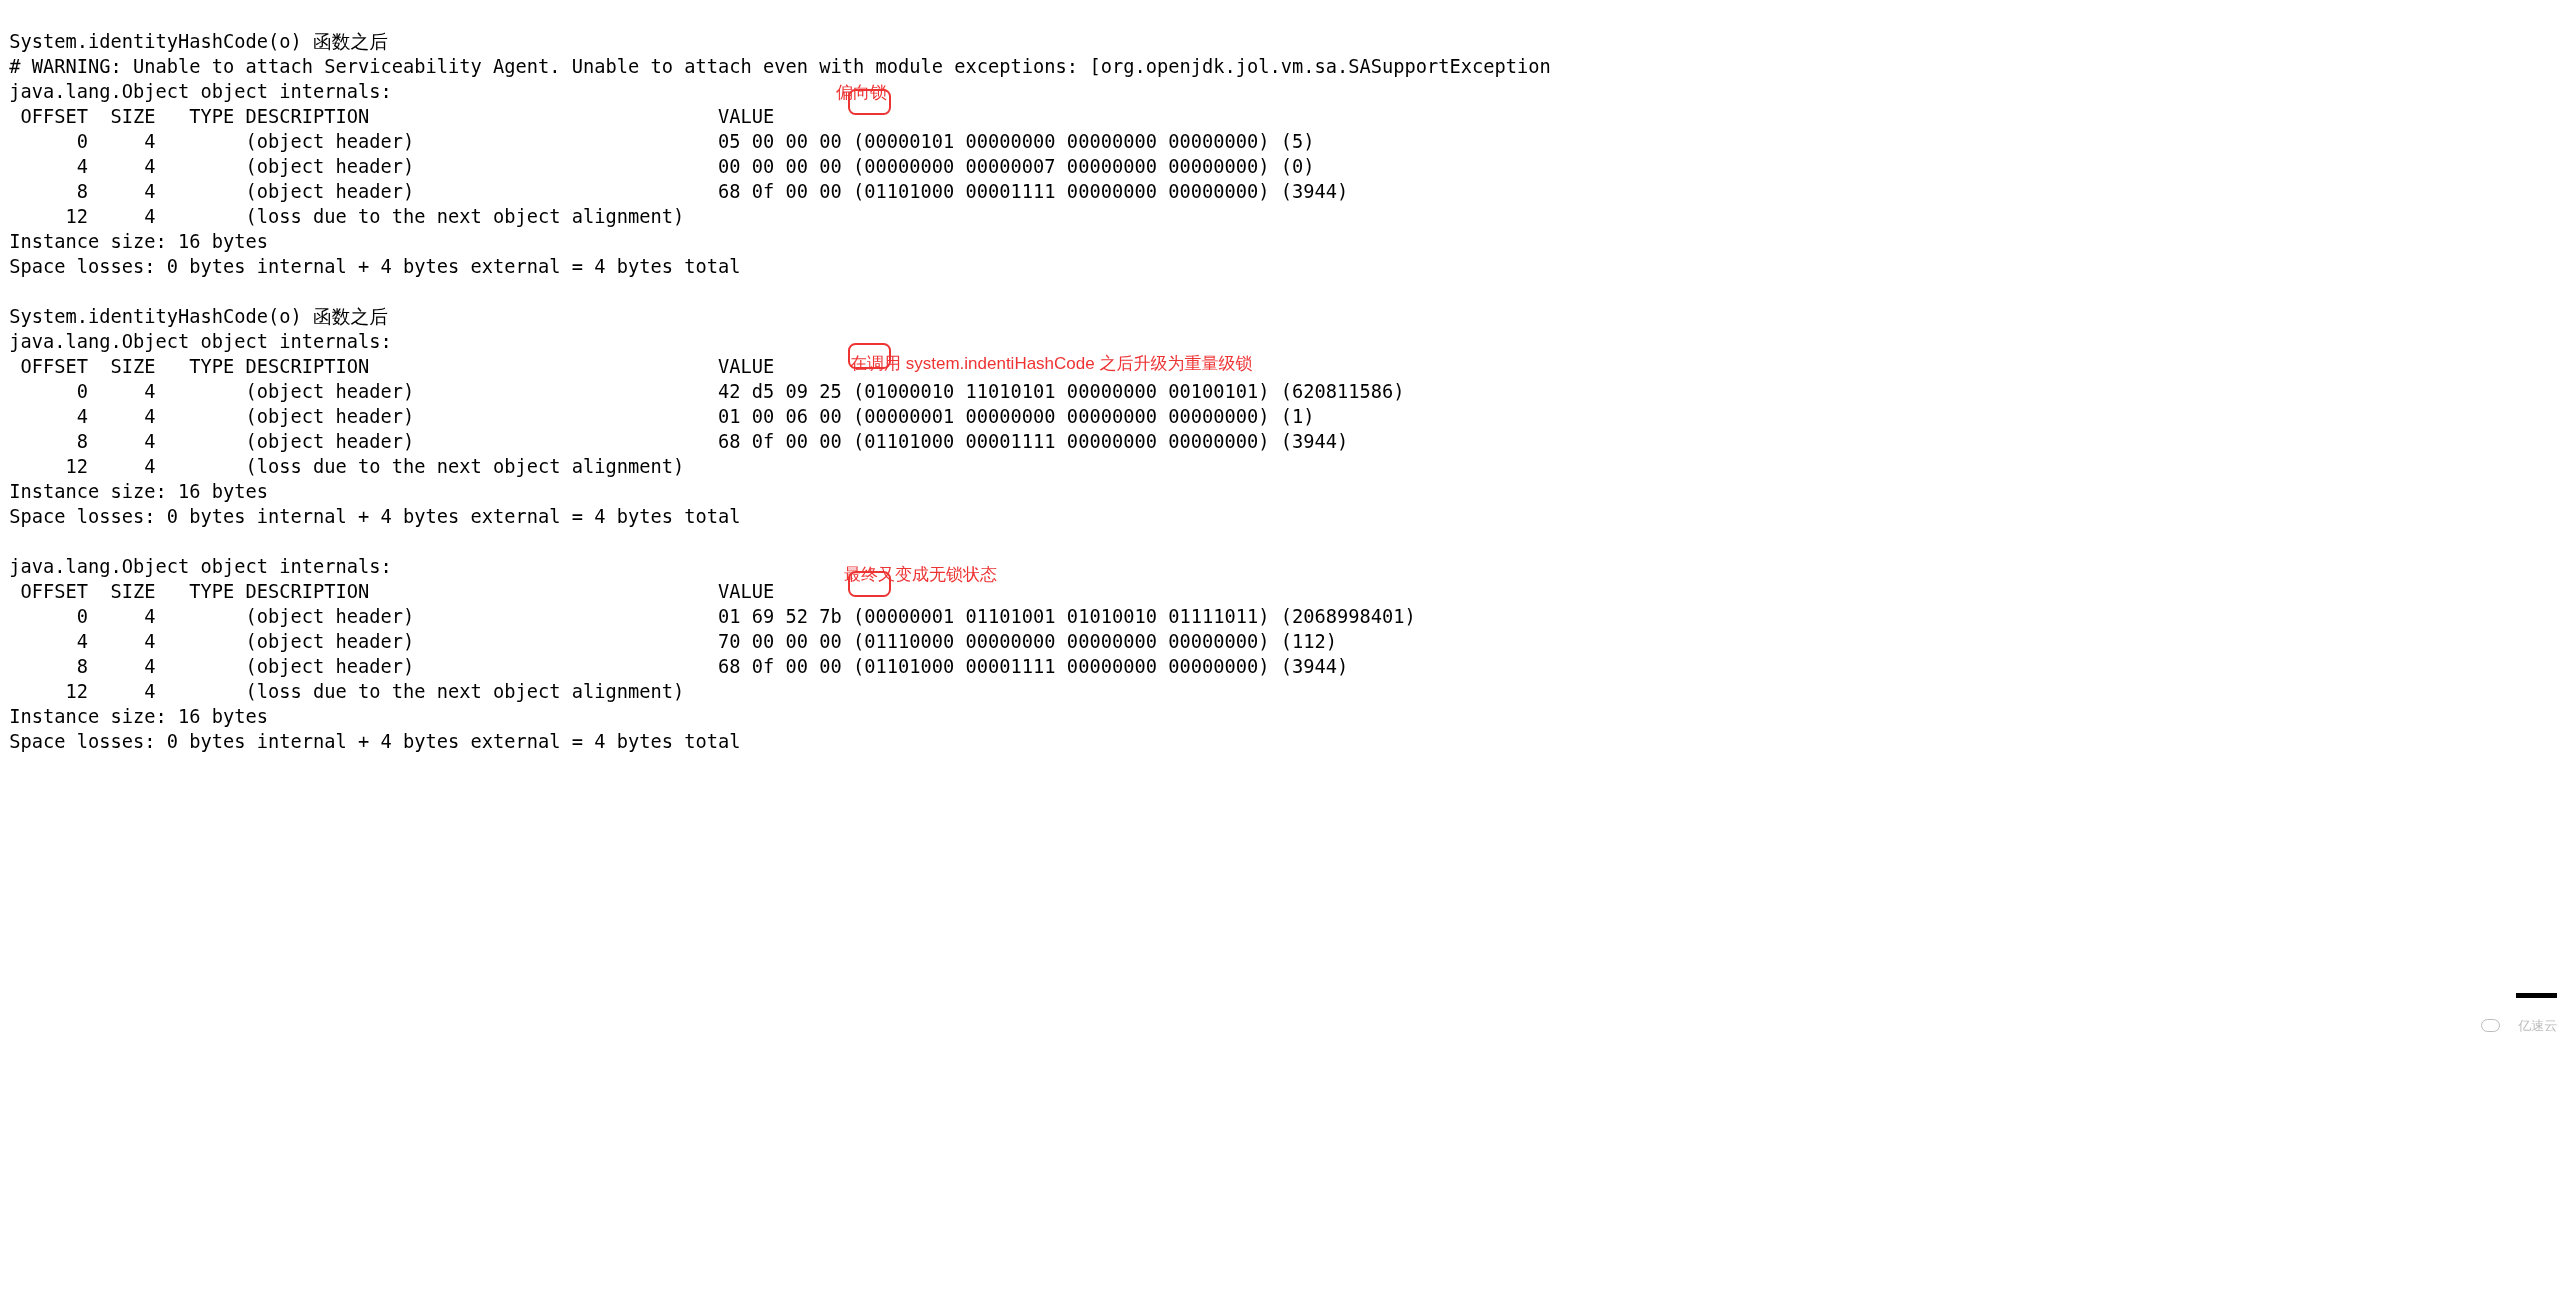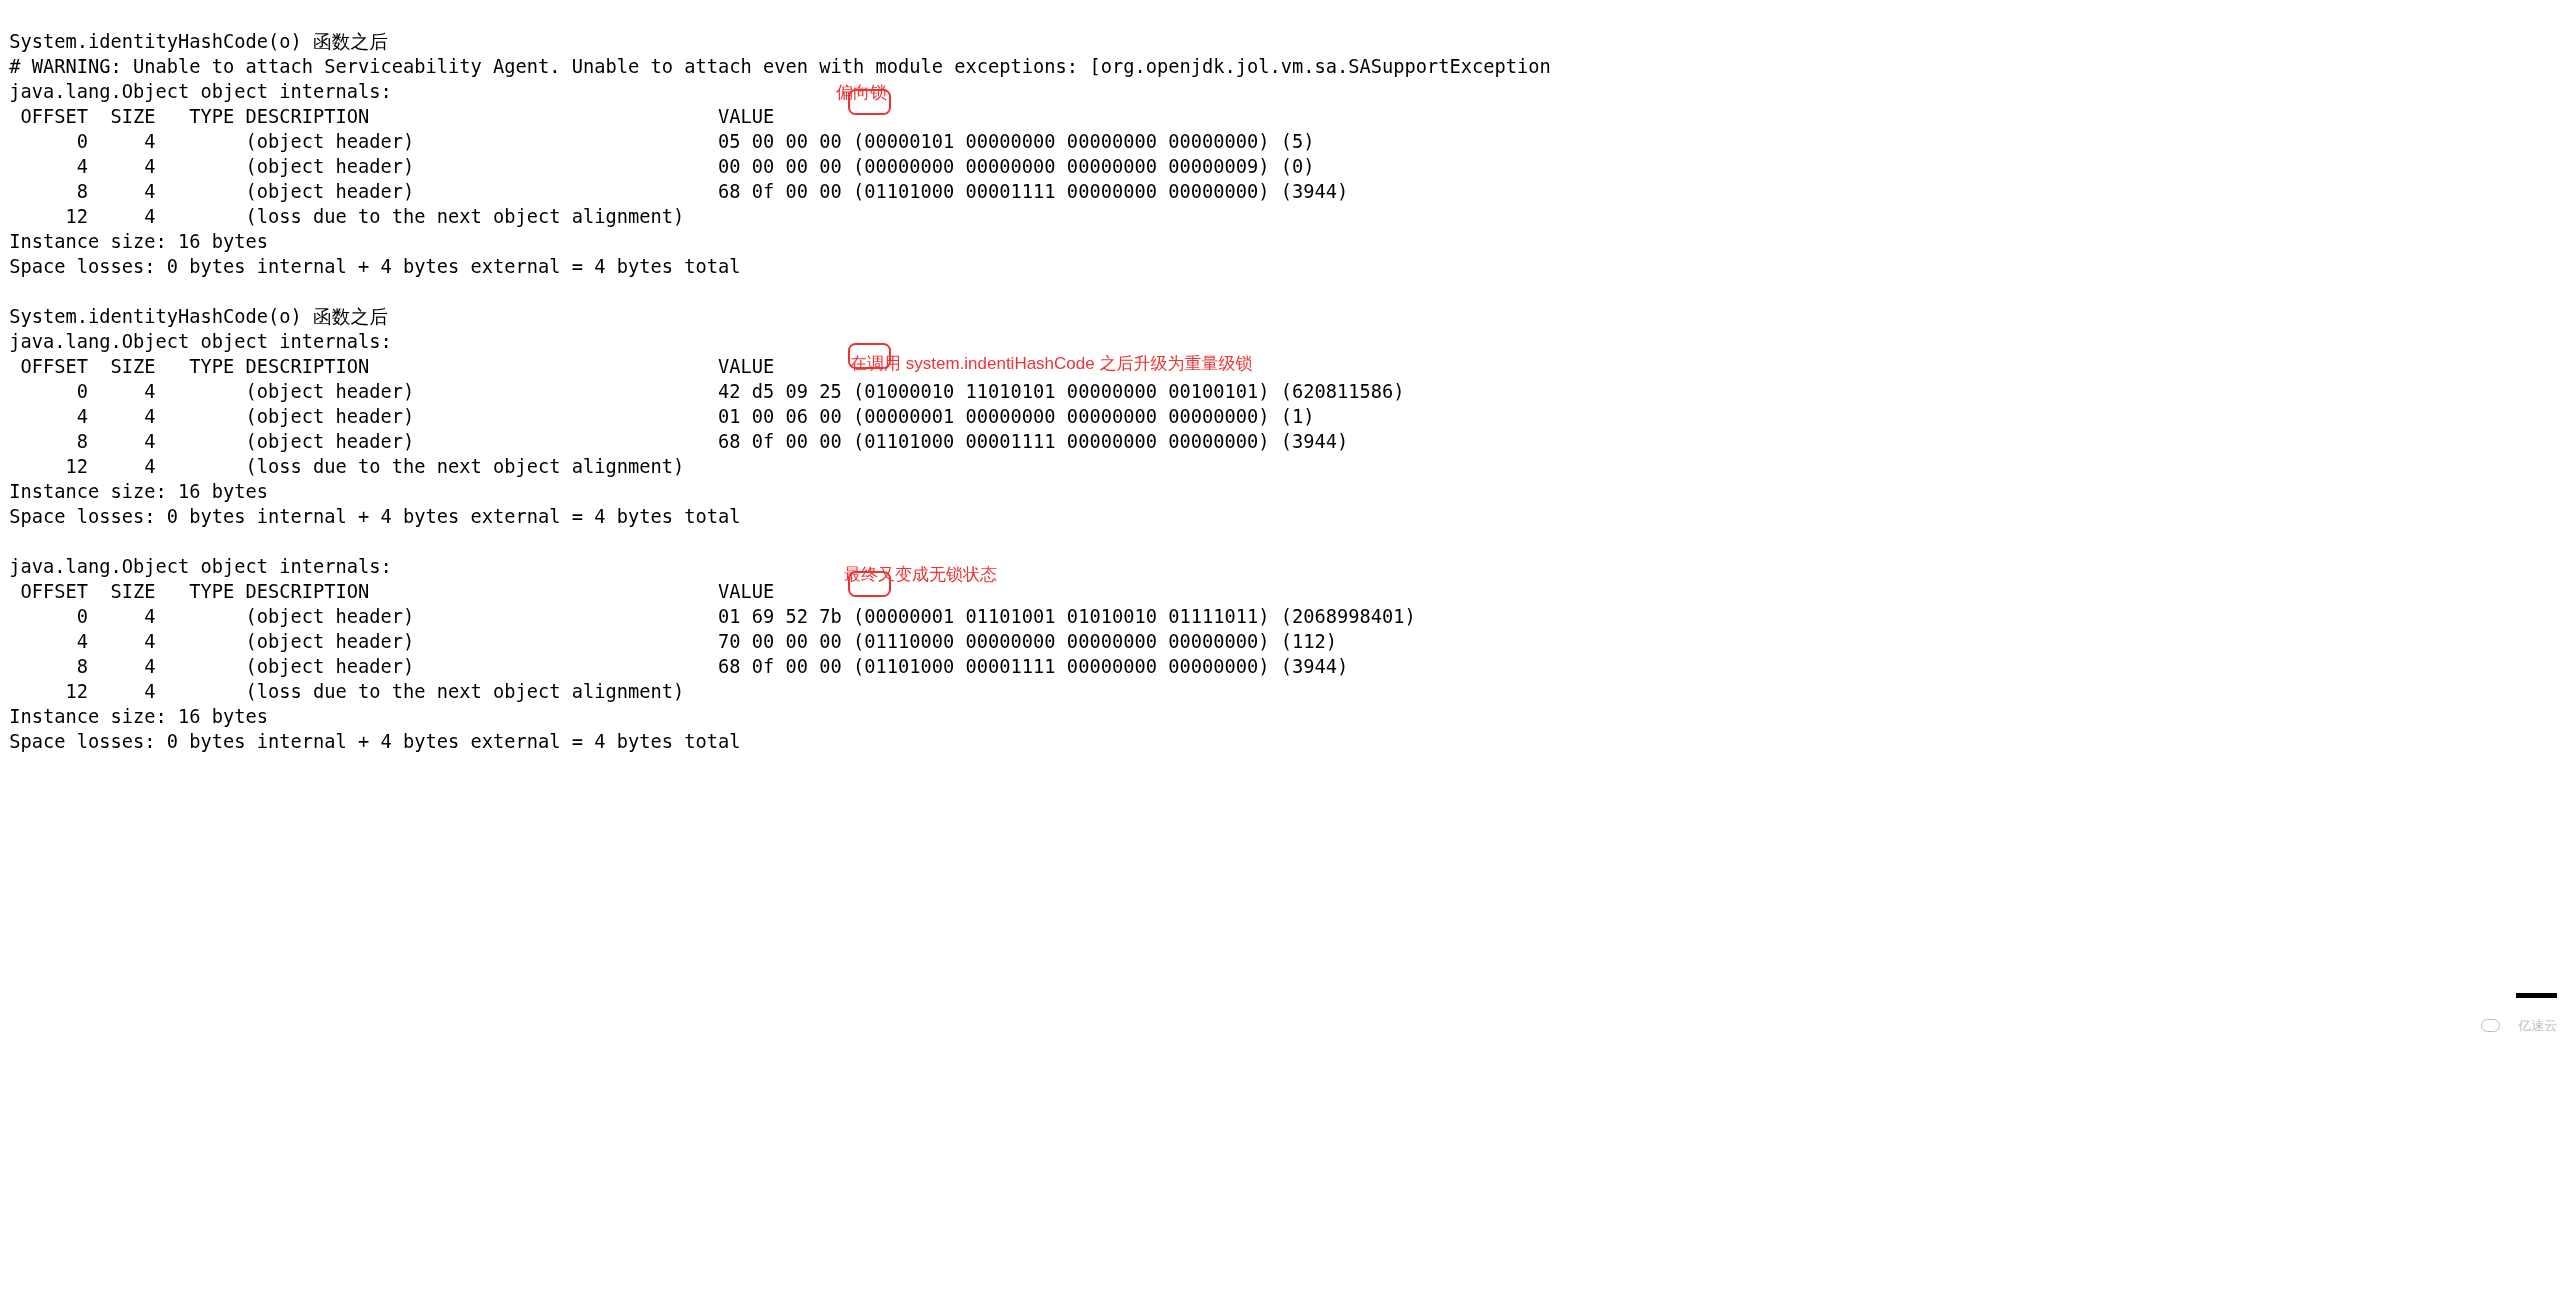--- a/index.html
+++ b/index.html
@@ -60,21 +60,21 @@
 </style>
 </head>
 <body>
 
 <div class="terminal">
 <span>System.identityHashCode(o) 函数之后</span>
 <span># WARNING: Unable to attach Serviceability Agent. Unable to attach even with module exceptions: [org.openjdk.jol.vm.sa.SASupportException</span>
 <span>java.lang.Object object internals:</span>
 <span> OFFSET  SIZE   TYPE DESCRIPTION                               VALUE</span>
 <span>      0     4        (object header)                           05 00 00 00 (00000101 00000000 00000000 00000000) (5)</span>
-<span>      4     4        (object header)                           00 00 00 00 (00000000 00000000 00000000 00000009) (0)</span>
+<span>      4     4        (object header)                           00 00 00 00 (00000000 00000007 00000000 00000000) (0)</span>
 <span>      8     4        (object header)                           68 0f 00 00 (01101000 00001111 00000000 00000000) (3944)</span>
 <span>     12     4        (loss due to the next object alignment)</span>
 <span>Instance size: 16 bytes</span>
 <span>Space losses: 0 bytes internal + 4 bytes external = 4 bytes total</span>
 
 <span>System.identityHashCode(o) 函数之后</span>
 <span>java.lang.Object object internals:</span>
 <span> OFFSET  SIZE   TYPE DESCRIPTION                               VALUE</span>
 <span>      0     4        (object header)                           42 d5 09 25 (01000010 11010101 00000000 00100101) (620811586)</span>
 <span>      4     4        (object header)                           01 00 06 00 (00000001 00000000 00000000 00000000) (1)</span>

